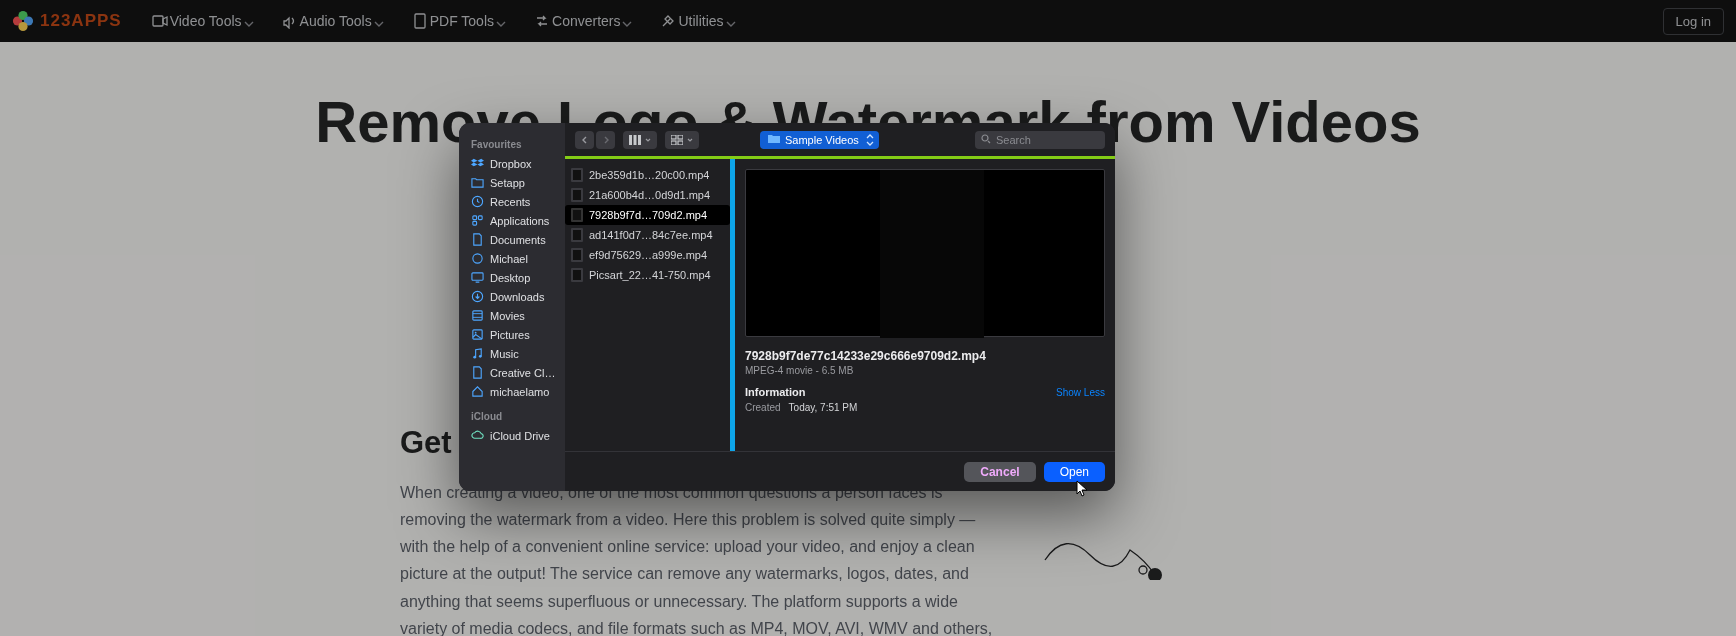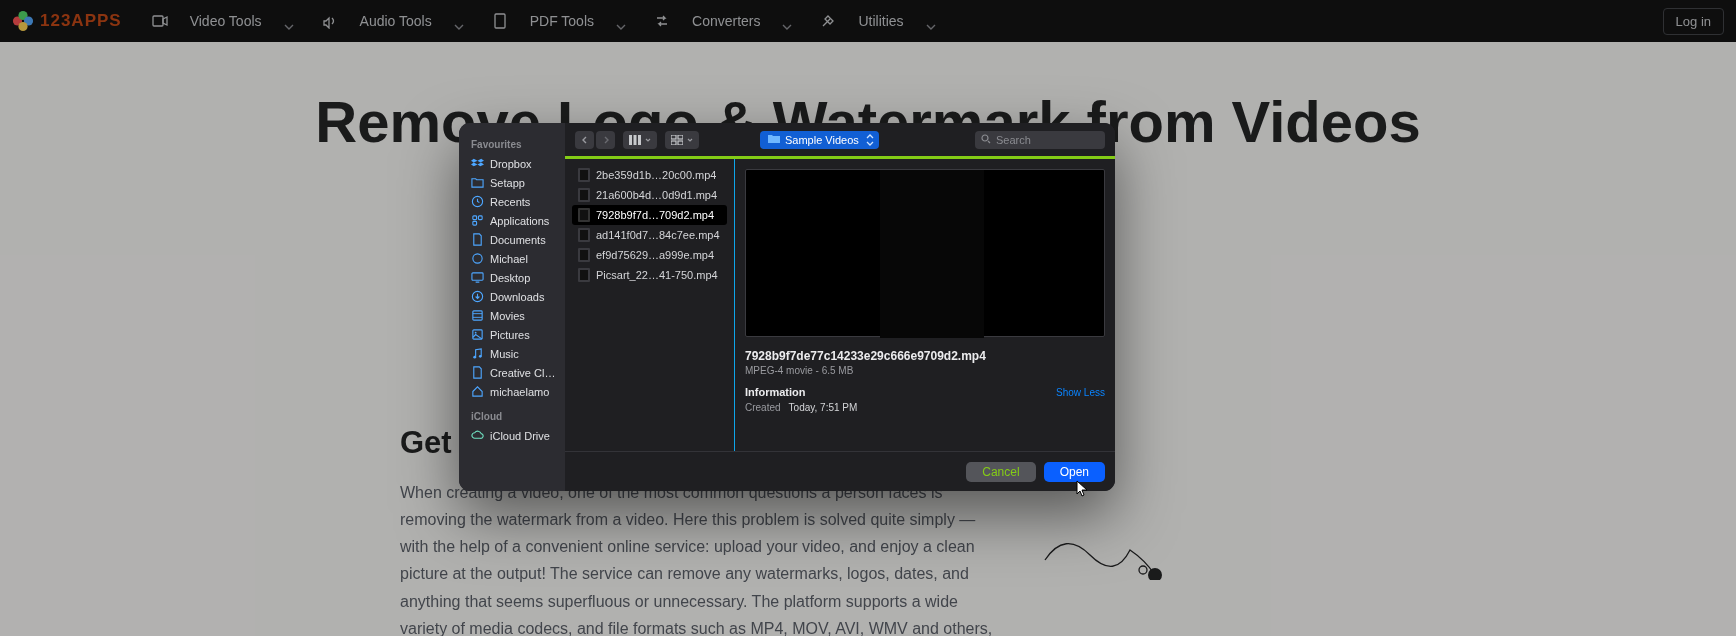--- a/index.html
+++ b/index.html
@@ -4,21 +4,21 @@
 <style>
   * { margin: 0; padding: 0; box-sizing: border-box; font-family: -apple-system, BlinkMacSystemFont, "Segoe UI", sans-serif; }
   body { width: 1736px; height: 636px; background: #fff; overflow: hidden; position: relative; }
 
   
   .topnav { height: 42px; background: #09090a; display: flex; align-items: center; padding: 0 12px; }
   .logo { display: flex; align-items: center; gap: 6px; margin-right: 22px; }
   .logo-badge { width: 22px; height: 22px; }
   .logo-text { color: #c2410c; font-weight: 700; font-size: 17px; letter-spacing: 1px; }
   .nav-links { display: flex; gap: 12px; }
-  .nav-item { display: flex; align-items: flex-end; gap: 22px; color: #c7c9cc; font-size: 14px; padding: 6px 8px; cursor: pointer; }
+  .nav-item { display: flex; align-items: center; gap: 2px; color: #c7c9cc; font-size: 14px; padding: 6px 8px; cursor: pointer; }
   .nav-item .ico { width: 16px; height: 16px; display: inline-block; }
   .chev { width: 10px; height: 10px; display: inline-block; }
   .login { margin-left: auto; color: #c7c9cc; font-size: 13px; border: 1px solid #3a3c40; border-radius: 4px; padding: 5px 12px; cursor: pointer; }
 
   
   .page { position: absolute; top: 42px; left: 0; right: 0; bottom: 0; background: #faf9f7; padding-top: 50px; }
   .hero-title { font-size: 58px; font-weight: 700; color: #1b1c1d; text-align: center; line-height: 1.05; }
   .section-title { font-size: 31px; font-weight: 700; color: #1b1c1d; margin: 0 0 18px 400px; padding-top: 272px; }
   .section-body { font-size: 16px; color: #555a63; line-height: 1.7; max-width: 600px; margin-left: 400px; }
 
@@ -43,42 +43,42 @@
   .toolbar { height: 36px; display: flex; align-items: center; padding: 0 10px; gap: 8px; border-bottom: 3px solid #84cc16; }
   .nav-btn-group { display: flex; gap: 2px; }
   .nav-btn { width: 19px; height: 18px; background: #3a3a3f; border-radius: 4px; display: flex; align-items: center; justify-content: center; }
   .tool-btn { height: 18px; background: #3a3a3f; border-radius: 4px; display: flex; align-items: center; justify-content: center; padding: 0 6px; gap: 4px; }
   .loc-pill { background: #115fd4; color: #fff; font-size: 11px; border-radius: 4px; padding: 3px 20px 3px 8px; display: flex; align-items: center; gap: 5px; position: relative; }
   .loc-pill .arrows { position: absolute; right: 4px; width: 10px; height: 12px; }
   .spacer { width: 45px; }
   .search { flex: 1; background: #3a3a3f; border-radius: 4px; height: 18px; display: flex; align-items: center; padding: 0 6px; gap: 5px; color: #8a8b90; font-size: 11px; max-width: 130px; margin-left: auto; }
 
   .body { flex: 1; display: flex; }
-  .filelist { width: 170px; border-right: 1px solid #0ea5e9; padding: 6px 7px; }
+  .filelist { width: 170px; border-right: 5px solid #0ea5e9; padding: 6px 0; }
   .file-item { display: flex; align-items: center; gap: 6px; font-size: 11px; color: #d4d5d8; padding: 3px 6px; border-radius: 3px; cursor: pointer; white-space: nowrap; overflow: hidden; }
   .file-item.selected { background: #000000; color: #fff; }
   .file-ico { width: 12px; height: 14px; }
   .file-name { overflow: hidden; text-overflow: ellipsis; }
 
   .preview { flex: 1; display: flex; flex-direction: column; padding: 8px 10px 0 10px; }
   .thumb-wrap { flex: 0 0 172px; display: flex; align-items: center; justify-content: center; }
   .thumb { width: 360px; height: 168px; background: #000; border: 1px solid #3a3a3f; border-radius: 2px; position: relative; }
   .thumb-inner { position: absolute; left: 134px; top: 0; width: 104px; height: 168px; background: #070707; }
   .meta { padding-top: 10px; }
   .fname { color: #ececee; font-size: 12px; font-weight: 600; }
   .fdesc { color: #9a9ba0; font-size: 10px; margin-top: 2px; }
   .info-row { display: flex; justify-content: space-between; align-items: center; margin-top: 10px; }
   .info-label { color: #ececee; font-size: 11px; font-weight: 600; }
   .show-less { color: #0a84ff; font-size: 10px; cursor: pointer; }
   .created-row { display: flex; font-size: 10px; color: #9a9ba0; margin-top: 4px; gap: 8px; }
   .created-val { color: #d4d5d8; }
 
   .footer { height: 40px; border-top: 1px solid #333338; display: flex; align-items: center; justify-content: flex-end; gap: 8px; padding: 0 10px; }
   .btn { font-size: 12px; border-radius: 5px; padding: 3px 16px; cursor: pointer; }
-  .btn-cancel { background: #54555a; color: #84cc16; }
+  .btn-cancel { background: #54555a; color: #f0abfc; font-weight: bold; }
   .btn-open { background: #0a60ff; color: #fff; }
 
   
   .cursor { position: absolute; left: 1076px; top: 480px; width: 14px; height: 18px; pointer-events: none; }
 </style>
 </head>
 <body>
 
 <div class="topnav">
   <div class="logo">

